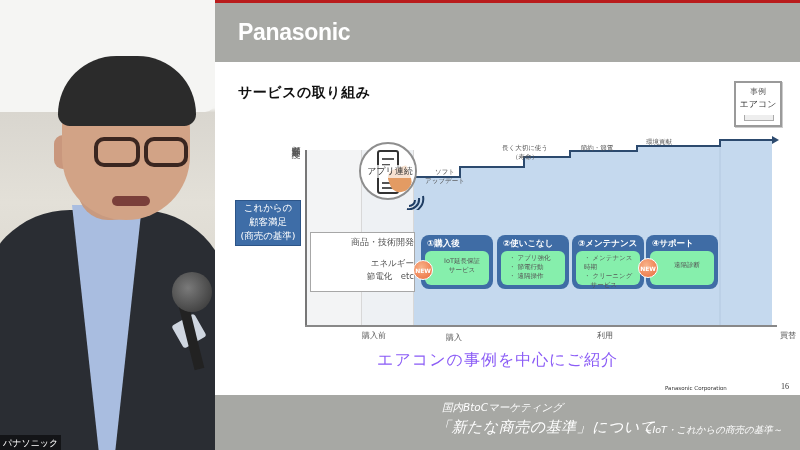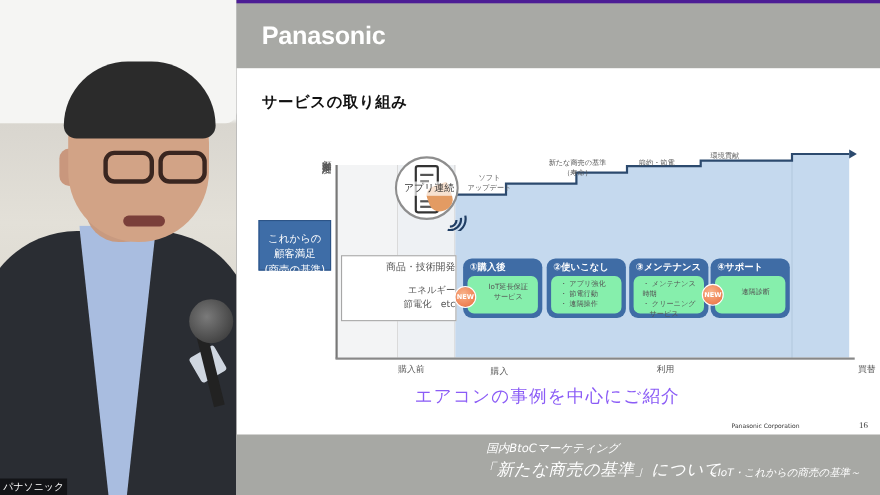--- a/index.html
+++ b/index.html
@@ -22,37 +22,37 @@
   .cam-glasses .l { left: 22px; } .cam-glasses .r { left: 72px; width: 44px; }
   .cam-mouth { position: absolute; left: 112px; top: 196px; width: 38px; height: 10px; background: #7a3f3a; border-radius: 6px; }
   .cam-mic { position: absolute; left: 172px; top: 272px; width: 40px; height: 40px; border-radius: 50%;
     background: radial-gradient(circle at 40% 40%, #7a7a7a, #2f2f2f); }
   .cam-mic-stem { position: absolute; left: 186px; top: 300px; width: 10px; height: 70px; background: #222; transform: rotate(-14deg); }
   .cam-pocket { position: absolute; left: 176px; top: 318px; width: 26px; height: 26px; background: #cfd6e0; transform: rotate(-30deg); border-radius: 3px; }
   .cam-label { position: absolute; left: 0; top: 435px; padding: 1px 3px; background: rgba(0,0,0,0.55); color: #fff; font-size: 9px; line-height: 14px; }
 
   
   .slide { position: absolute; left: 215px; top: 0; width: 585px; height: 450px; background: #ffffff; }
-  .slide-header { position: absolute; left: 0; top: 0; width: 585px; height: 62px; background: #a8a9a5; border-top: 3px solid #4c1d95; }
+  .slide-header { position: absolute; left: 0; top: 0; width: 585px; height: 62px; background: #a8a9a5; border-top: 3px solid #b91c1c; }
   .brand { position: absolute; left: 23px; top: 16px; color: #fff; font-family: "Liberation Sans", sans-serif; font-weight: bold; font-size: 23px; letter-spacing: -0.3px; }
   .slide-title { position: absolute; left: 23px; top: 84px; font-size: 14px; color: #111; font-weight: bold; letter-spacing: 0.5px; }
   .case-badge { position: absolute; left: 519px; top: 81px; width: 48px; height: 46px; border: 2px solid #9a9a9a; background: #fff; text-align: center; box-shadow: 1px 1px 0 #ccc; }
   .case-badge .l1 { display:block; font-size: 8px; color: #555; margin-top: 3px; }
   .case-badge .l2 { display:block; font-size: 9px; color: #333; margin-top: 1px; }
   .case-badge .bar { position: absolute; left: 8px; bottom: 4px; width: 30px; height: 6px; border: 1px solid #aaa; border-top: none; background: #eee; }
 
   
   .diagram { position: absolute; left: 0; top: 60px; width: 585px; height: 300px; }
   .y-axis-label { position: absolute; left: 72px; top: 78px; width: 14px; font-size: 9px; color: #555; line-height: 11px; writing-mode: vertical-rl; letter-spacing: 1px; }
   .y-axis { position: absolute; left: 90px; top: 90px; width: 2px; height: 176px; background: #777; }
   .x-axis { position: absolute; left: 90px; top: 265px; width: 472px; height: 2px; background: #888; }
   .col-pre { position: absolute; left: 92px; top: 90px; width: 55px; height: 175px; background: #f3f4f5; border-right: 1px solid #d8d8d8; }
   .col-buy { position: absolute; left: 147px; top: 90px; width: 52px; height: 175px; background: #eef1f4; border-right: 1px solid #d8d8d8; }
   .step-svg { position: absolute; left: 0; top: 0; }
-  .goal-box { position: absolute; left: 20px; top: 140px; width: 66px; height: 46px; background: #3e6da7; color: #fff; font-size: 9.5px; text-align: center; line-height: 14px; padding-top: 10px; border: 1px solid #2c5487; }
+  .goal-box { position: absolute; left: 20px; top: 140px; width: 66px; height: 46px; background: #3e6da7; color: #fff; font-size: 9.5px; text-align: center; line-height: 14px; padding-top: 0; border: 1px solid #2c5487; }
   .rd-box { position: absolute; left: 95px; top: 172px; width: 105px; height: 60px; background: #fff; border: 1px solid #a7a7a7; text-align: right; }
   .rd-box .t { display: block; font-size: 9px; color: #555; margin-top: 3px; }
   .rd-box .b1 { display: block; font-size: 8.5px; color: #555; margin-top: 9px; }
   .rd-box .b2 { display: block; font-size: 8.5px; color: #555; margin-top: 1px; }
 
   .app-circle { position: absolute; left: 144px; top: 82px; width: 58px; height: 58px; border-radius: 50%; border: 2px solid #8e8e8e; background: #fff; overflow: hidden; }
   .app-phone { position: absolute; left: 16px; top: 6px; width: 22px; height: 44px; border: 2px solid #333; border-radius: 3px; background: #fff; }
   .app-phone i { position: absolute; left: 3px; width: 12px; height: 2px; background: #555; }
   .app-hand { position: absolute; left: 28px; top: 24px; width: 22px; height: 24px; background: #e39b63; border-radius: 8px 2px 10px 10px; transform: rotate(-20deg); }
   .app-label { position: absolute; left: 0; top: 21px; width: 58px; text-align: center; font-size: 9px; color: #333; background: rgba(255,255,255,0.7); }
@@ -104,20 +104,25 @@
     <div class="cam-label">パナソニック</div>
   </div>
 
   <div class="slide">
     <div class="slide-header">
       <div class="brand">Panasonic</div>
     </div>
 
     <div class="slide-title">サービスの取り組み</div>
 
+    <div class="case-badge">
+      <span class="l1">事例</span>
+      <span class="l2">エアコン</span>
+      <span class="bar"></span>
+    </div>
 
     <div class="diagram">
       <div class="col-pre"></div>
       <div class="col-buy"></div>
 
       <svg class="step-svg" width="585" height="300">
         <polygon points="199,265 199,117 245,117 245,107 309,107 309,97 355,97 355,91 422,91 422,86 505,86 505,80 557,80 557,265" fill="#c5d9ee"></polygon>
         <line x1="505" y1="80" x2="505" y2="265" stroke="#b3c8df" stroke-width="1"></line>
         <polyline points="199,117 245,117 245,107 309,107 309,97 355,97 355,91 422,91 422,86 505,86 505,80 557,80" fill="none" stroke="#2c4a6e" stroke-width="2"></polyline>
         <polygon points="557,76 564,80 557,84" fill="#2c4a6e"></polygon>
@@ -148,26 +153,26 @@
         </div>
         <div class="app-hand"></div>
         <div class="app-label">アプリ連続</div>
       </div>
       <svg class="wave" viewBox="0 0 22 22">
         <path d="M6 18 A6 6 0 0 0 12 12" fill="none" stroke="#1f3d63" stroke-width="2"></path>
         <path d="M4 21 A10 10 0 0 0 16 10" fill="none" stroke="#1f3d63" stroke-width="2"></path>
         <path d="M2 24 A14 14 0 0 0 20 8" fill="none" stroke="#1f3d63" stroke-width="2"></path>
       </svg>
 
-      <div class="step-label" style="left:210px; top:98px; width:40px;">
+      <div class="step-label" style="left:210px; top:108px; width:40px;">
         <div>ソフト</div>
         <div>アップデート</div>
       </div>
       <div class="step-label" style="left:275px; top:84px; width:70px;">
-        <div>新たな商売の基準</div>
+        <div>長く大切に使う</div>
         <div>（寿命）</div>
       </div>
       <div class="step-label" style="left:362px; top:84px; width:40px;">
         <div>節約・節電</div>
       </div>
       <div class="step-label" style="left:424px; top:78px; width:40px;">
         <div>環境貢献</div>
       </div>
 
       <div class="stage-card" style="left:206px;">

